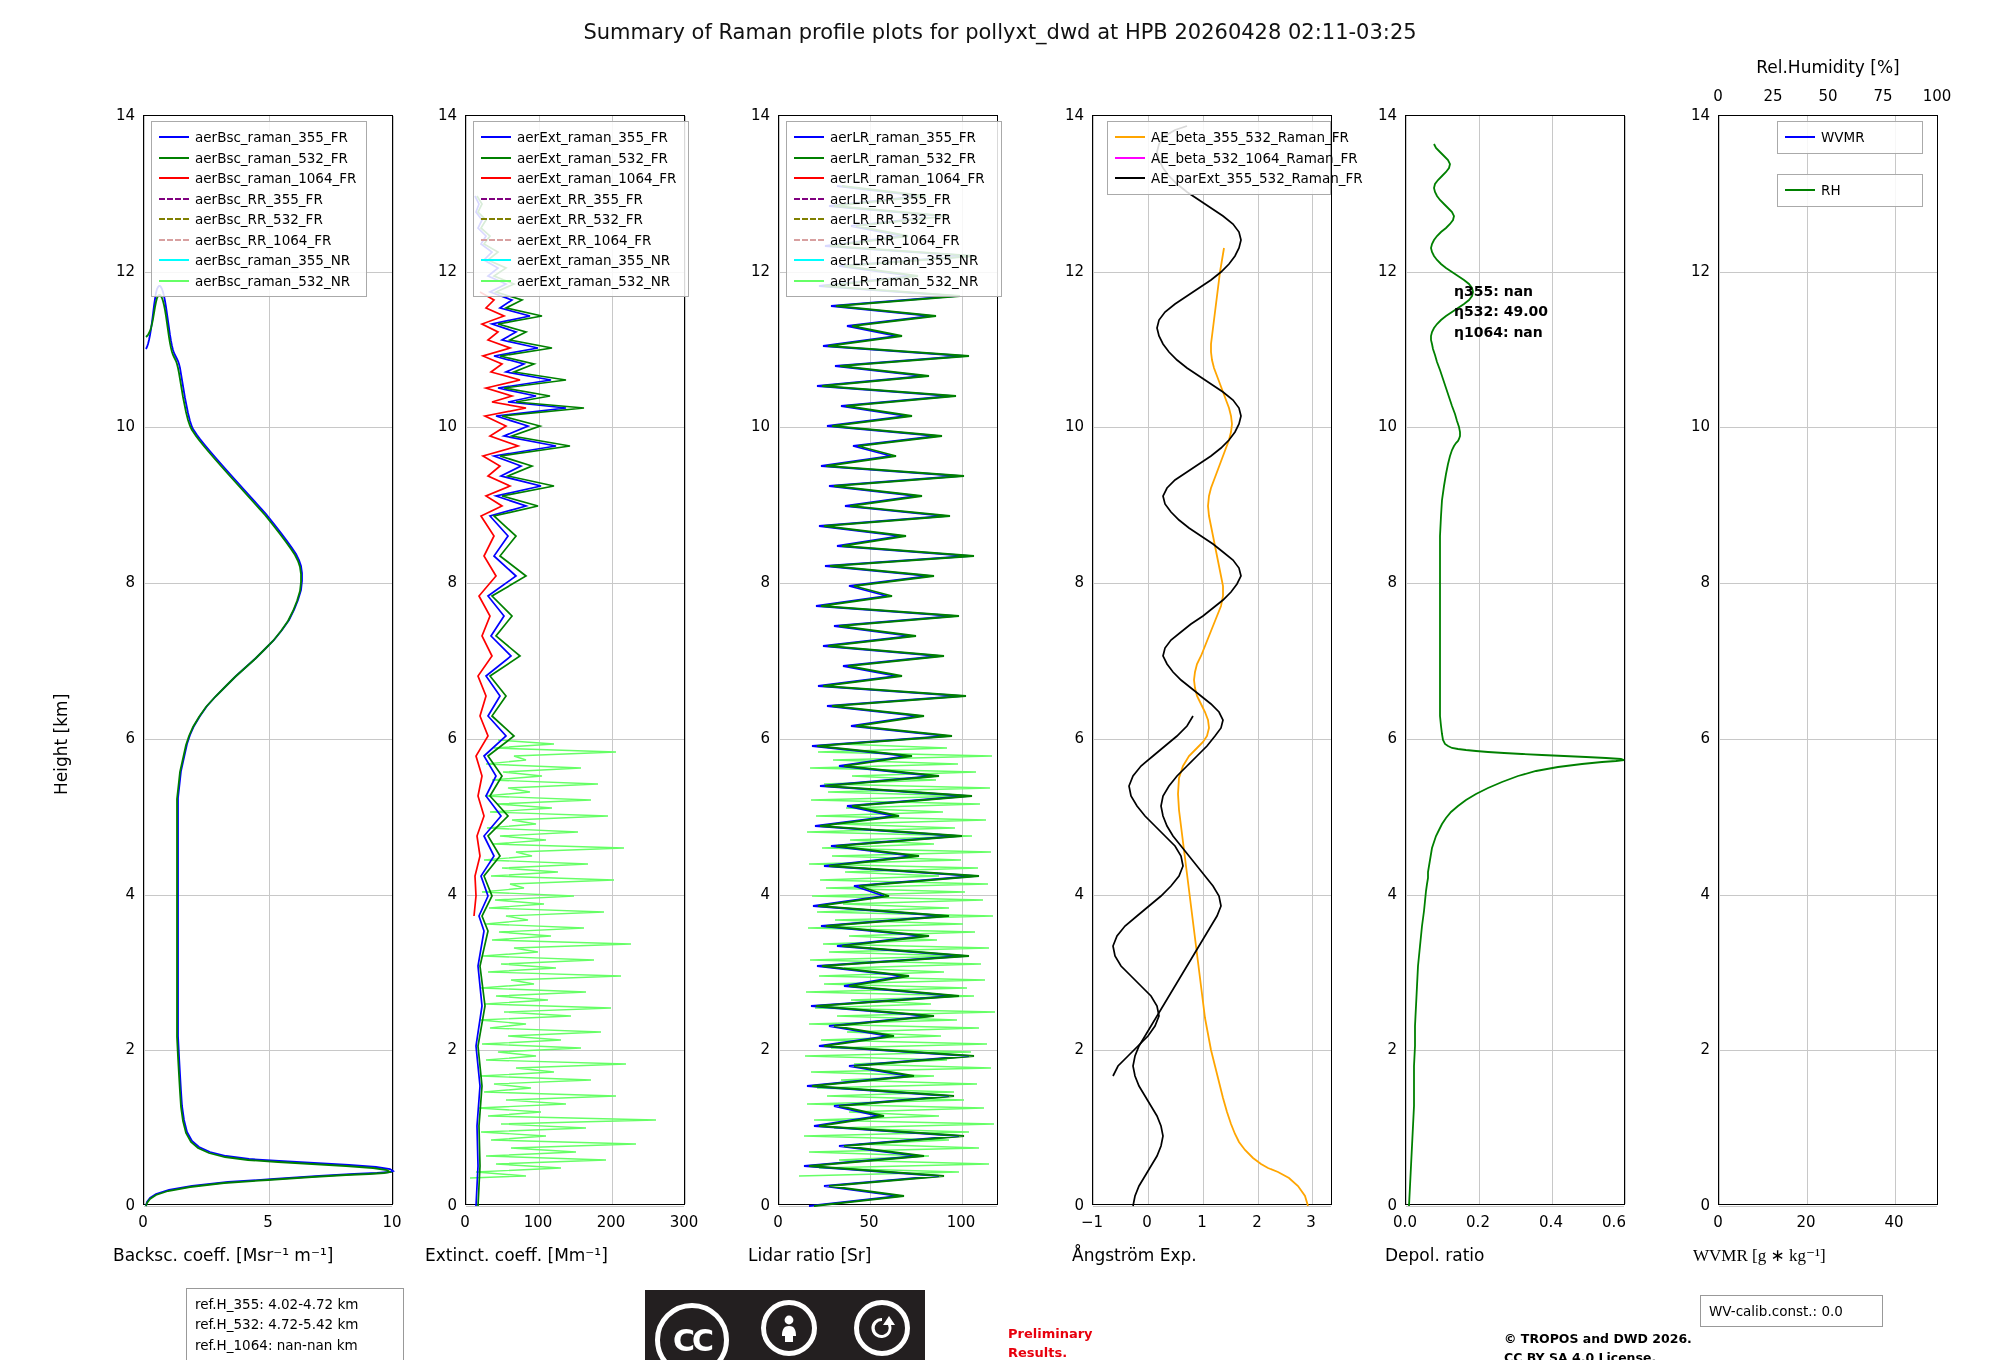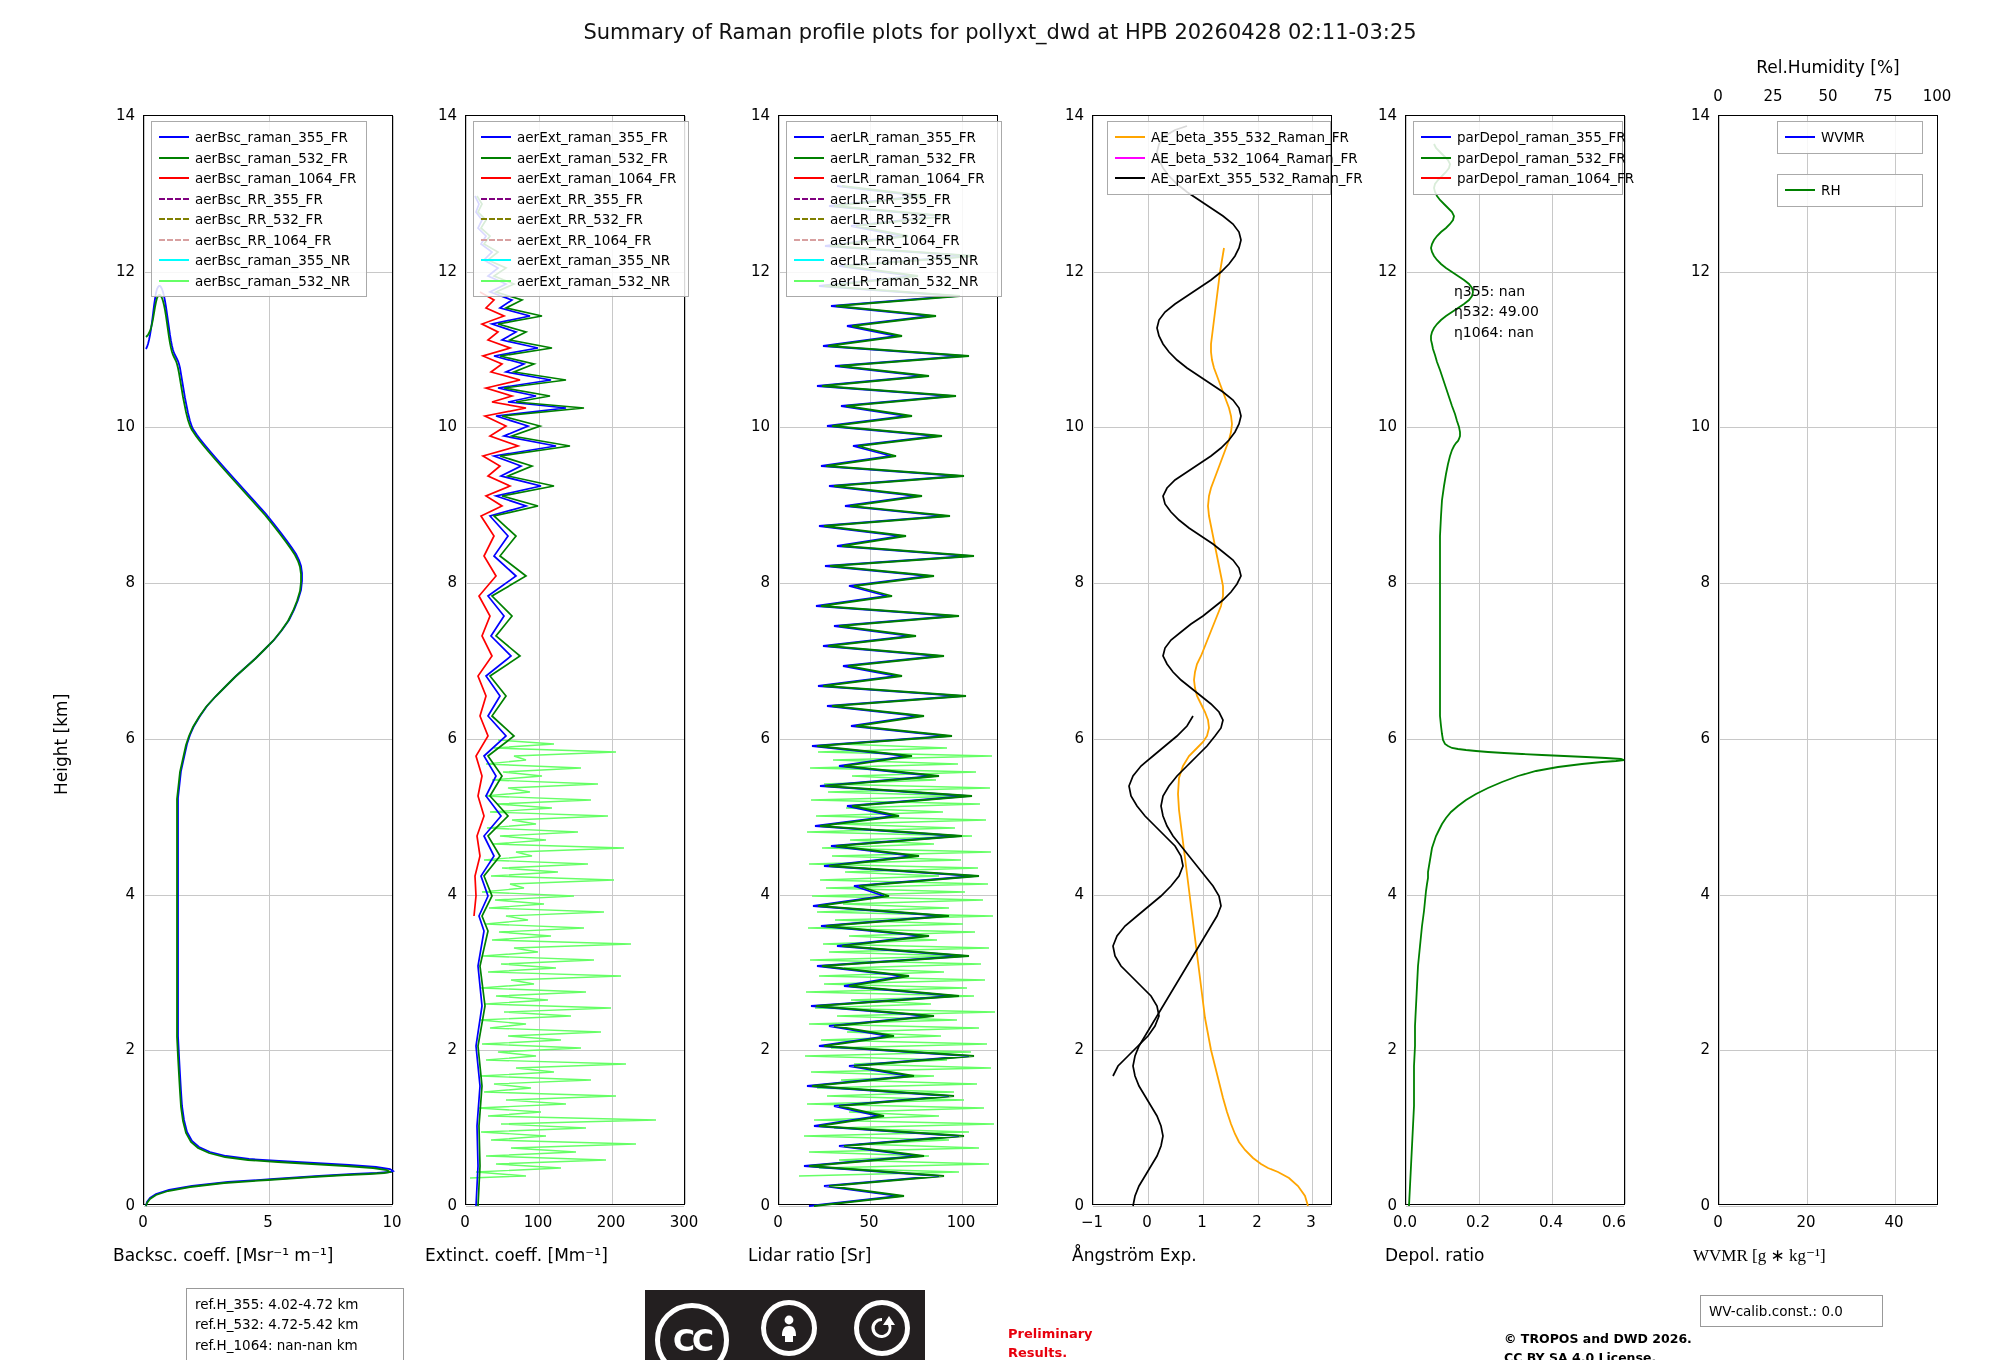--- a/index.html
+++ b/index.html
@@ -12,21 +12,21 @@
   .grid-line.v{width:1px;top:0;bottom:0;}
   .ytick-label{position:absolute;font-size:15px;text-align:right;transform:translateY(-50%);}
   .xtick-label{position:absolute;font-size:15px;text-align:center;transform:translateX(-50%);}
   .axis-title{position:absolute;font-size:17px;text-align:left;}
   .ylabel{position:absolute;font-size:17px;transform-origin:0 0;transform:rotate(-90deg);white-space:nowrap;}
   .legend{position:absolute;border:1px solid #aaa;background:rgba(255,255,255,0.85);padding:5px 7px;font-size:13.5px;line-height:1.52;}
   .legend .row{display:flex;align-items:center;white-space:nowrap;}
   .legend .swatch{display:inline-block;width:30px;height:0;border-top-width:2px;margin-right:6px;flex:none;}
   .legend .lbl{font-size:13.5px;}
   svg.curves{position:absolute;left:0;top:0;overflow:visible;}
-  .annot{position:absolute;font-size:14px;line-height:1.45;}
+  .annot{position:absolute;font-size:14px;line-height:1.45;font-weight:bold;}
   .footbox{position:absolute;border:1px solid #999;background:#fff;font-size:13.5px;padding:5px 8px;line-height:1.5;}
   .ccbox{position:absolute;left:645px;top:1290px;width:280px;height:100px;}
   .cc-left{position:absolute;left:0;top:0;width:94px;height:100px;background:#231f20;display:flex;align-items:center;justify-content:center;}
   .cc-mid{position:absolute;left:94px;top:0;width:93px;height:100px;background:#231f20;}
   .cc-right{position:absolute;left:187px;top:0;width:93px;height:100px;background:#231f20;}
   .cc-circle{border-radius:50%;border:5px solid #fff;display:flex;align-items:center;justify-content:center;color:#fff;}
   .prelim{position:absolute;font-size:13px;color:#e8000d;font-weight:bold;line-height:1.45;}
   .credit{position:absolute;font-size:12.5px;font-weight:bold;line-height:1.5;}
   .toptitle{position:absolute;font-size:17px;text-align:center;}
 </style>
@@ -302,34 +302,20 @@
     <div class="grid-line h" style="top:467.1px"></div>
     <div class="grid-line h" style="top:311.4px"></div>
     <div class="grid-line h" style="top:155.7px"></div>
     <div class="grid-line v" style="left:0px"></div>
     <div class="grid-line v" style="left:73px"></div>
     <div class="grid-line v" style="left:146px"></div>
     <div class="grid-line v" style="left:219px"></div>
     <svg class="curves" width="220" height="1090" viewBox="0 0 220 1090">
       <polyline fill="none" stroke="#008000" stroke-width="1.8" points="3,1090 4,1070 5,1050 6,1030 7,1010 8,990 8,970 8,950 9,930 9,910 10,890 11,870 12,850 14,830 16,810 18,795 19,785 20,775 21,768 22,762 22,756 23,750 24,744 25,738 26,732 28,726 30,720 33,714 36,708 40,702 45,696 52,690 60,684 70,678 82,672 96,666 112,660 130,655 152,651 176,648 196,646 210,645 218,644 215,643 200,642 180,641 158,640 136,639 116,638 98,637 82,636 70,635 60,634 52,633 46,632 42,630 39,628 37,624 36,618 35,610 34,600 34,588 34,574 34,558 34,540 34,520 34,500 34,480 34,460 34,440 34,420 35,400 36,384 38,370 40,358 42,348 44,340 46,334 48,330 50,327 52,325 53,323 54,320 54,316 53,311 51,305 49,298 46,290 43,281 40,272 37,263 34,254 31,246 29,239 27,233 26,228 25,224 25,220 26,216 28,212 31,208 35,204 40,200 46,196 52,192 58,188 63,184 66,180 67,176 66,172 63,168 58,164 52,160 46,156 40,152 35,148 31,144 28,140 26,136 25,132 26,128 28,124 31,120 35,116 40,112 44,108 47,104 48,100 46,96 42,92 38,88 34,84 31,80 29,76 28,72 29,68 32,64 36,60 40,56 43,52 44,48 42,44 38,40 34,36 30,32 28,28"></polyline>
     </svg>
-    <div class="legend" style="left:7px;top:5px;width:194px;">
-      <div class="row">
-          <span class="swatch" style="border-top:2px solid #0000ff"></span>
-          <span class="lbl">parDepol_raman_355_FR</span>
-        </div>
-      <div class="row">
-          <span class="swatch" style="border-top:2px solid #008000"></span>
-          <span class="lbl">parDepol_raman_532_FR</span>
-        </div>
-      <div class="row">
-          <span class="swatch" style="border-top:2px solid #ff0000"></span>
-          <span class="lbl">parDepol_raman_1064_FR</span>
-        </div>
-    </div>
     <div class="annot" style="left:48px;top:165px;">
       <div>η355: nan</div>
       <div>η532: 49.00</div>
       <div>η1064: nan</div>
     </div>
   </div>
   <div class="ytick-label" style="left:-40px;top:1090px;width:32px;">0</div>
   <div class="ytick-label" style="left:-40px;top:934.3px;width:32px;">2</div>
   <div class="ytick-label" style="left:-40px;top:778.6px;width:32px;">4</div>
   <div class="ytick-label" style="left:-40px;top:622.9px;width:32px;">6</div>

